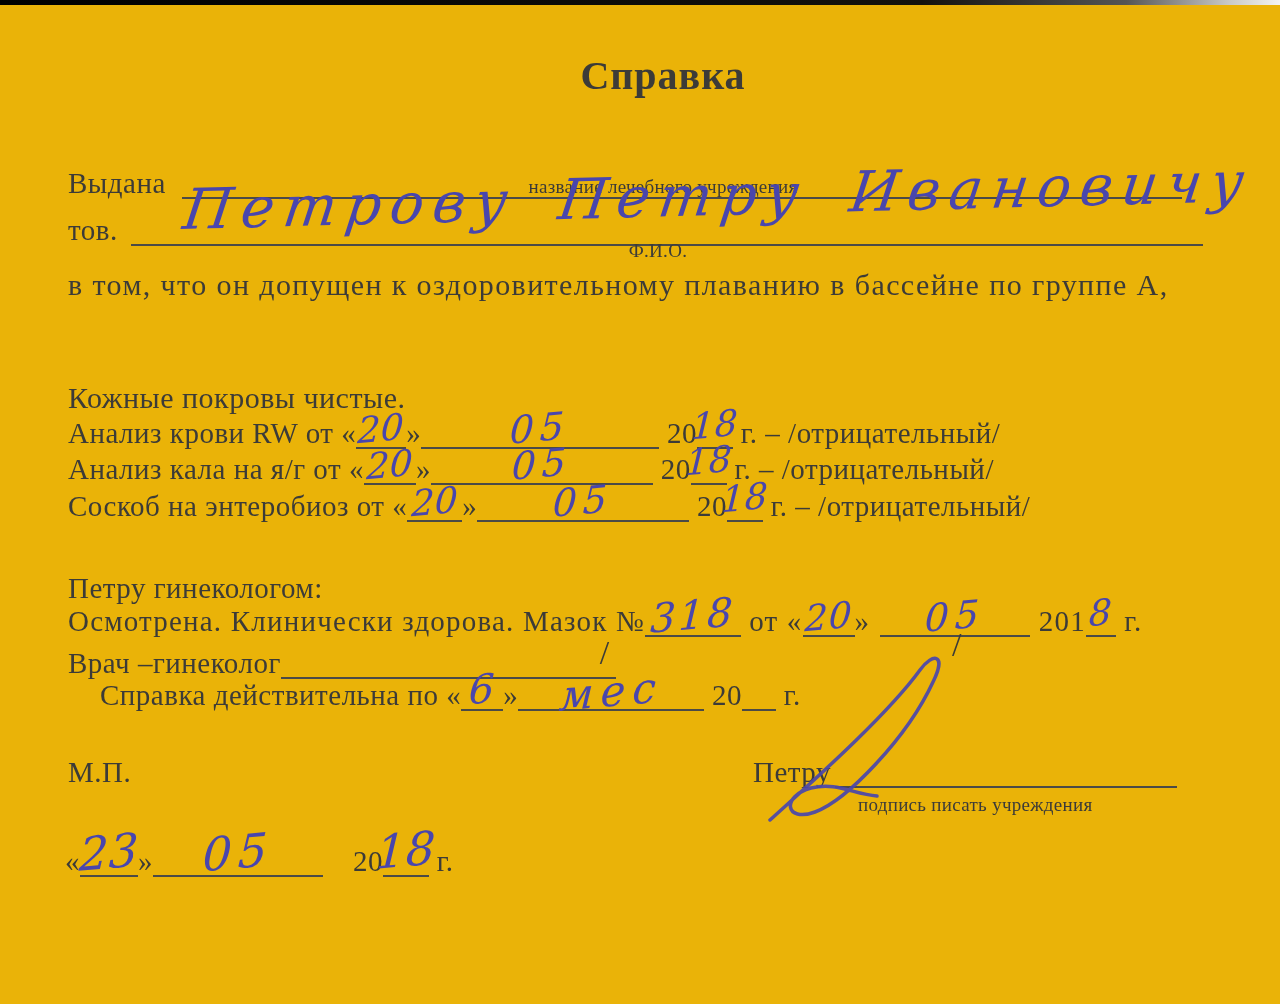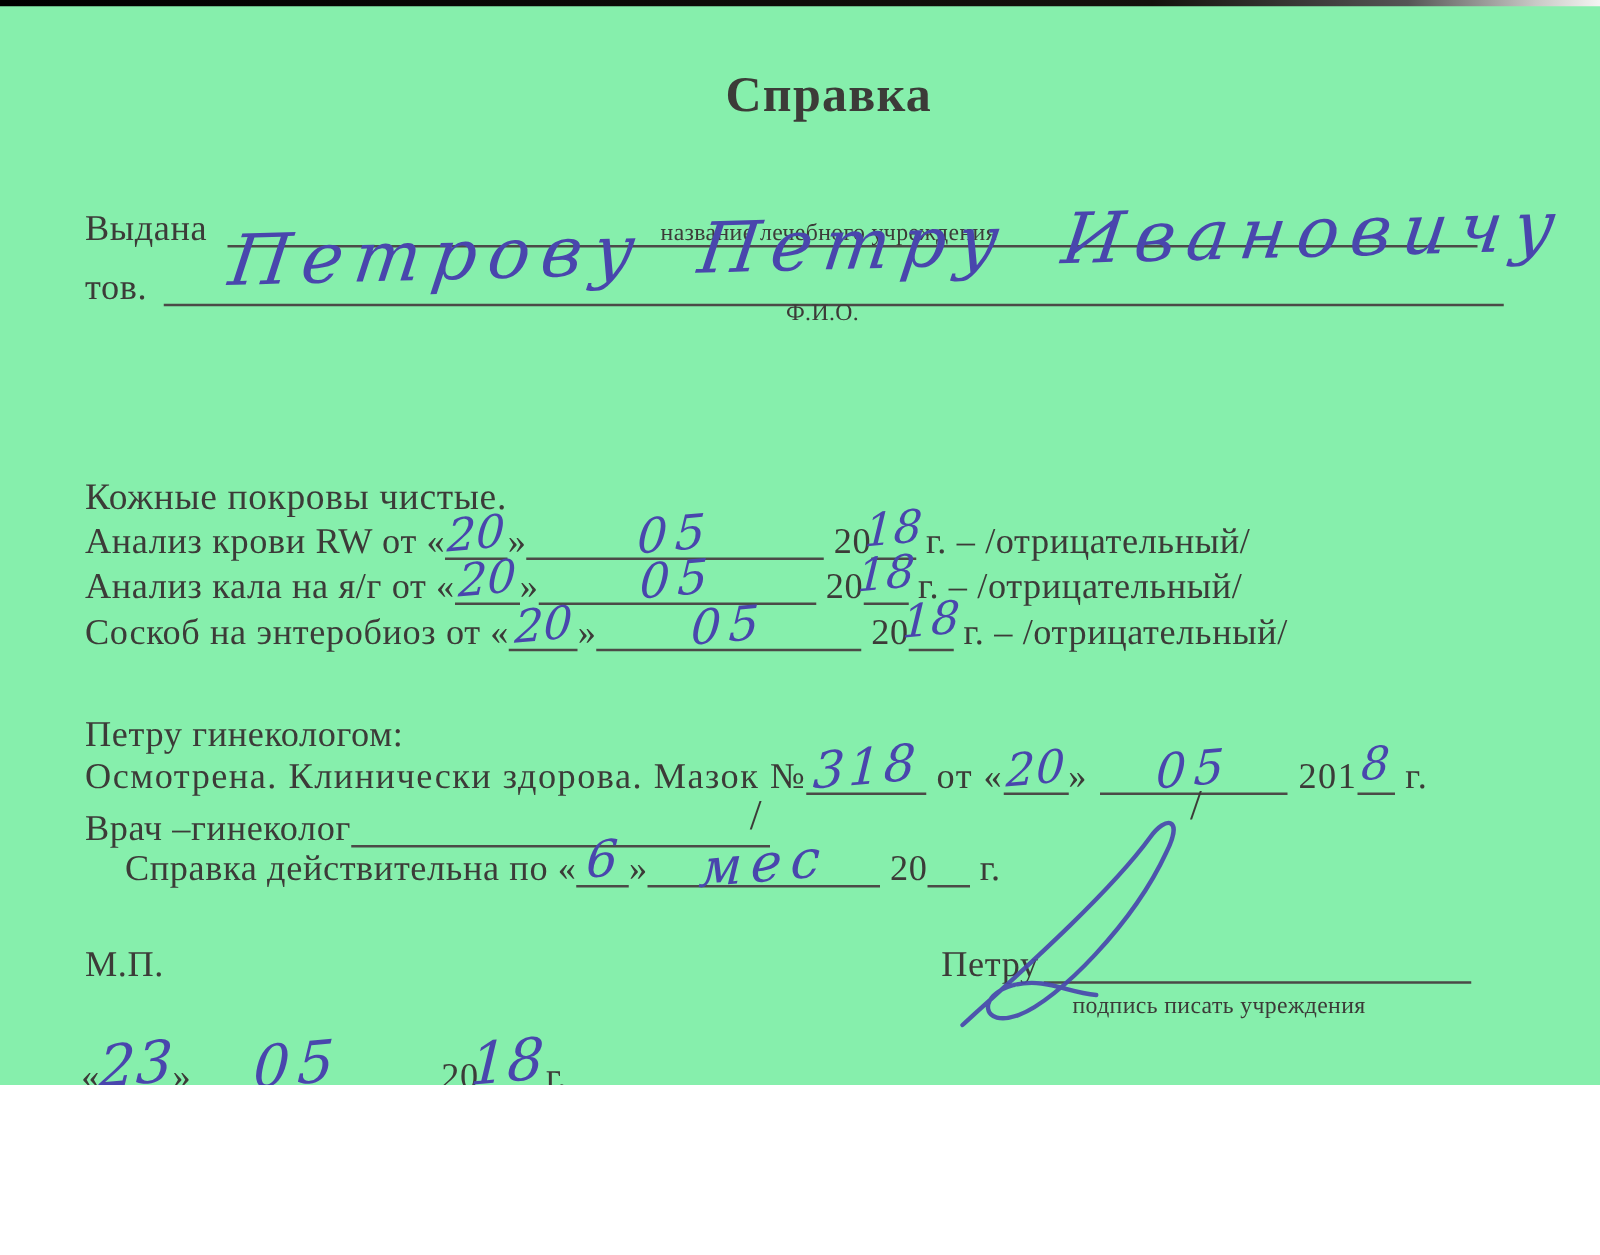--- a/index.html
+++ b/index.html
@@ -1,17 +1,17 @@
 <!DOCTYPE html>
 <html lang="ru"><head>
 <meta charset="utf-8">
 <style>
   html,body{margin:0;padding:0;background:#ffffff;}
   .page{
-    position:relative;width:1280px;height:868px;background:#86efac;
+    position:relative;width:1280px;height:1004px;background:#eab308;
     overflow:hidden;font-family:"Liberation Serif",serif;color:#3c3b38;
   }
   .scan-edge{
     position:absolute;left:0;top:0;width:1280px;height:5px;
     background:linear-gradient(to right,#000 0%,#14120d 72%,#555 88%,#c9c9c6 96%,#f4f4f2 100%);
   }
   .line{position:absolute;white-space:nowrap;font-size:29px;letter-spacing:.5px;}
   .stmt{font-size:30px;letter-spacing:1.4px;}
   .it{}
   .center{transform:translateX(-50%);}
@@ -52,20 +52,21 @@
   </div>
   <div class="caption center" style="left:663px;top:176px;">название лечебного учреждения</div>
 
   <div class="line" style="left:68px;top:214px;">
     <span>тов.</span>
     <span class="blank" style="width:1072px;margin-left:6px;"></span>
   </div>
   <div class="hw hw-name" style="left:180px;top:182px;">Петрову Петру Ивановичу</div>
   <div class="caption center" style="left:658px;top:240px;">Ф.И.О.</div>
 
+  <div class="line stmt" style="left:68px;top:268px;">в том, что он допущен к оздоровительному плаванию в бассейне по группе А,</div>
 
   <div class="line it" style="left:68px;top:381px;font-size:30px;">Кожные покровы чистые.</div>
 
   <div class="line" style="left:68px;top:417px;">
     <span class="it">Анализ крови RW</span><span> от «</span><span class="blank" style="width:50px;"><span class="hw hw-fill">20</span></span><span>»</span><span class="blank" style="width:238px;"><span class="hw hw-fill mo" style="font-size:38px;">05</span></span><span> 20</span><span class="blank" style="width:36px;"><span class="hw hw-fill" style="bottom:4px;">18</span></span><span> г. – /отрицательный/</span>
   </div>
 
   <div class="line" style="left:68px;top:453px;">
     <span class="it">Анализ кала на я/г</span><span> от «</span><span class="blank" style="width:52px;"><span class="hw hw-fill">20</span></span><span>»</span><span class="blank" style="width:222px;"><span class="hw hw-fill mo" style="font-size:38px;">05</span></span><span> 20</span><span class="blank" style="width:36px;"><span class="hw hw-fill" style="bottom:4px;">18</span></span><span> г. – /отрицательный/</span>
   </div>

